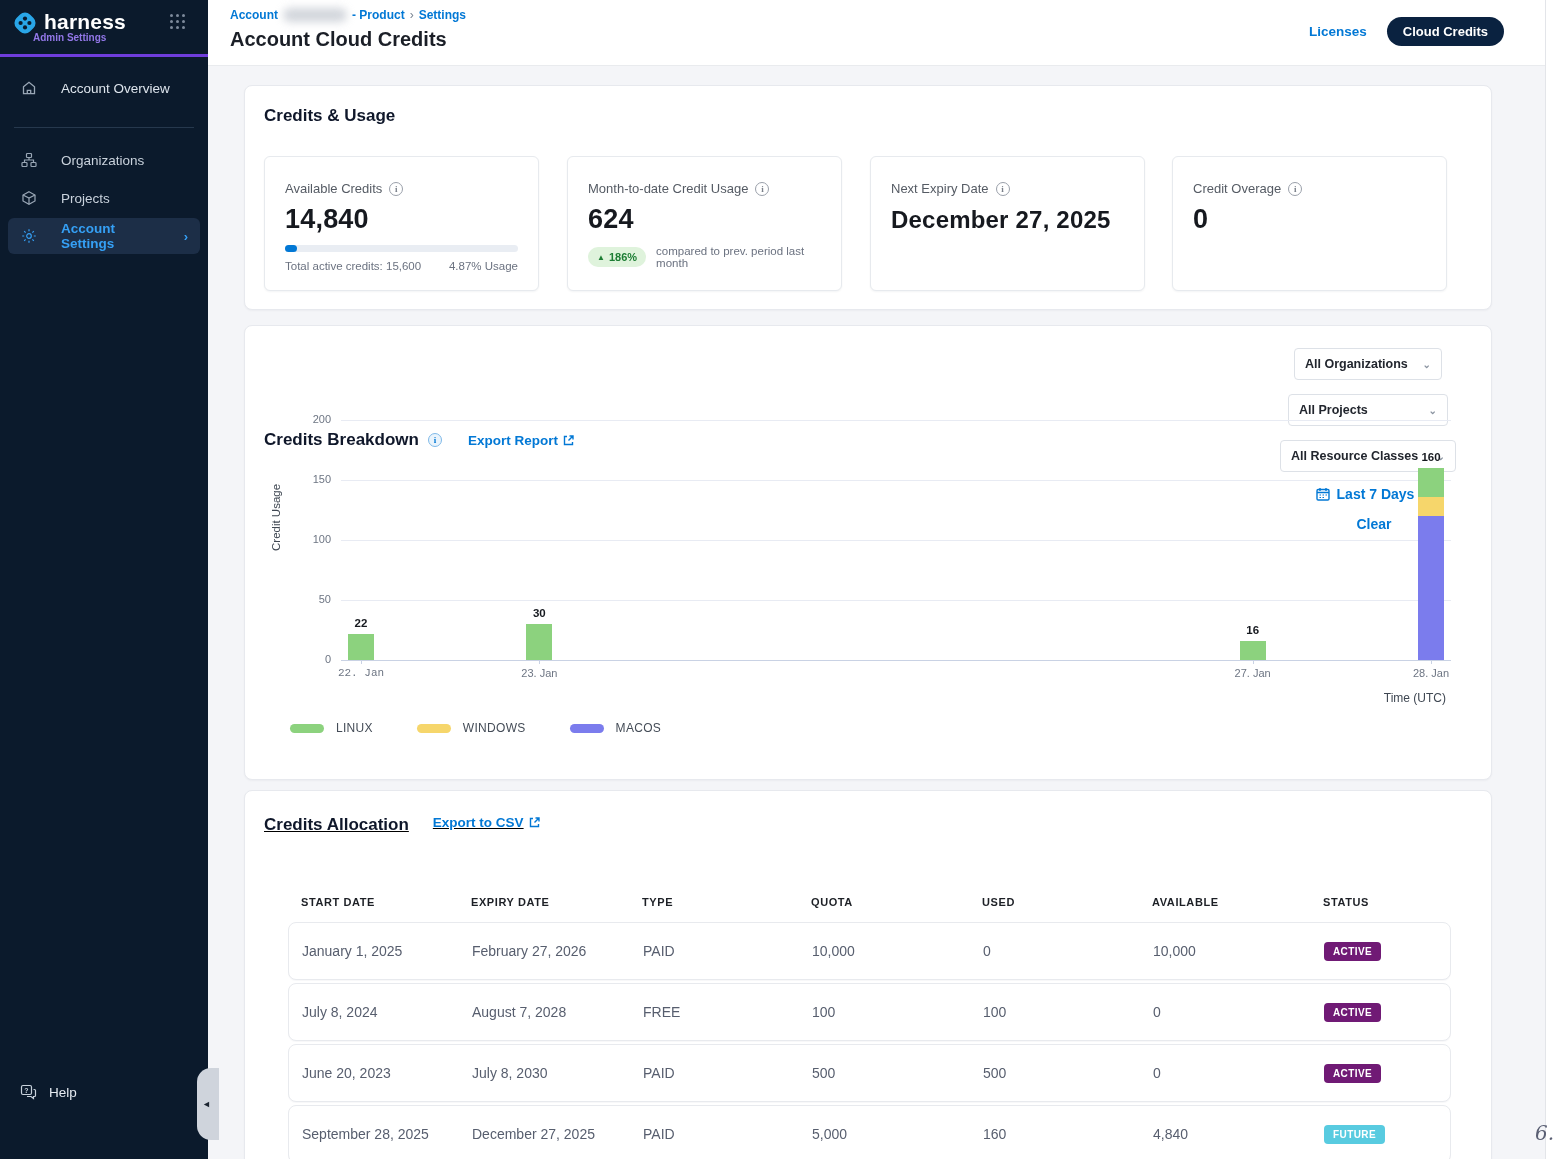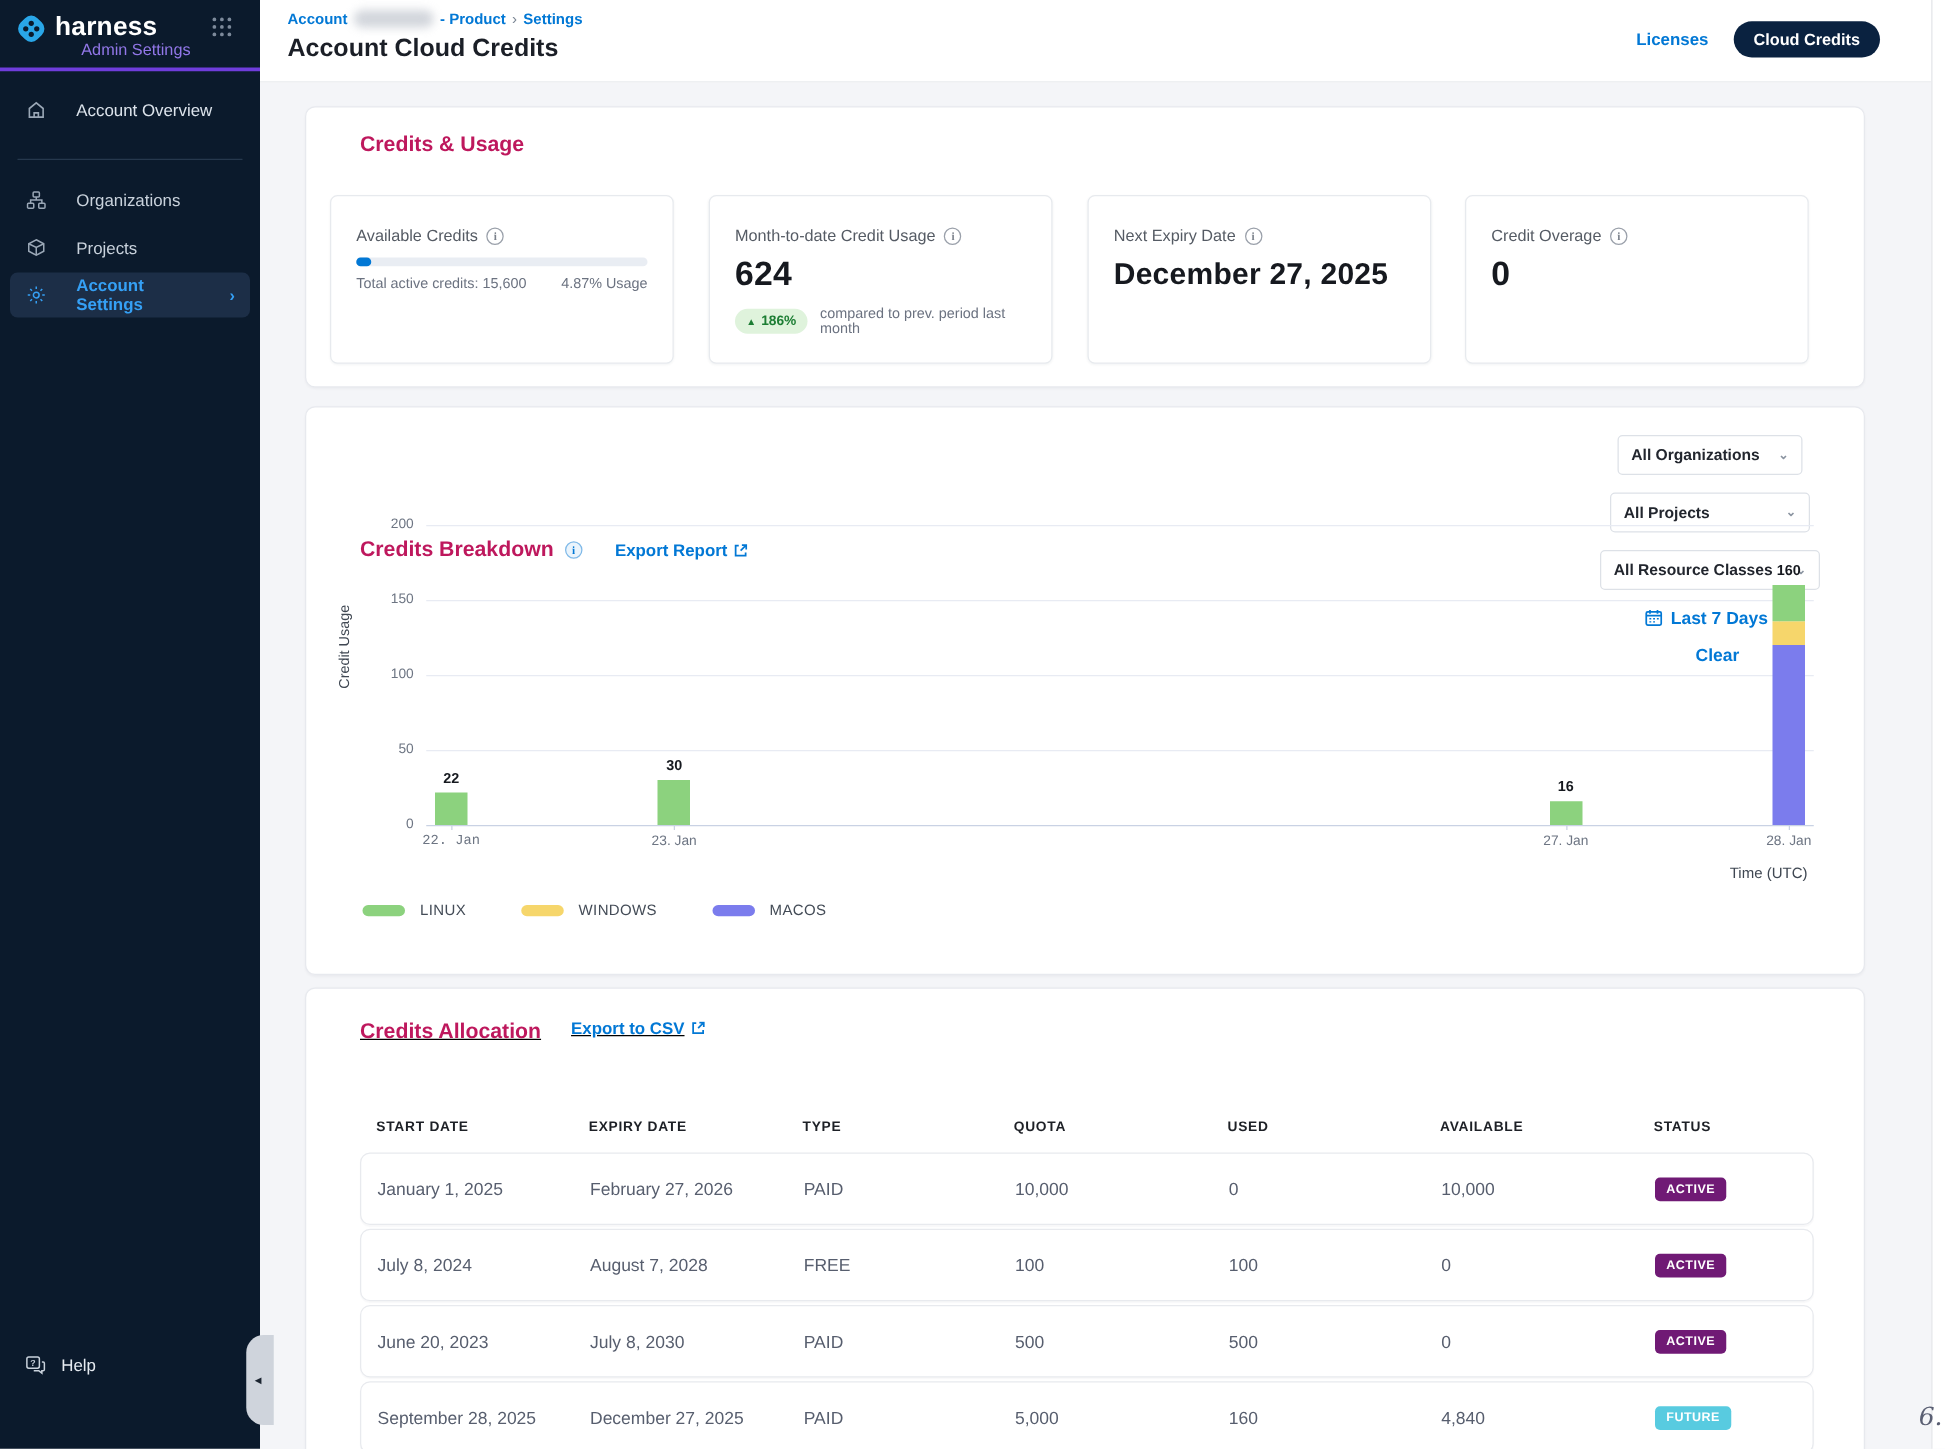--- a/index.html
+++ b/index.html
@@ -5,21 +5,21 @@
   * { margin:0; padding:0; box-sizing:border-box; }
   html,body { width:1556px; height:1159px; overflow:hidden; font-family:"Liberation Sans", sans-serif; background:#f4f5f8; }
 
   
   .sidebar { position:absolute; left:0; top:0; width:208px; height:1159px; background:#0b1a2c; z-index:5; }
   .brand-row { position:absolute; left:12px; top:8px; width:184px; height:30px; }
   .brand-logo { position:absolute; left:0; top:2px; width:26px; height:26px; }
   .brand-name { position:absolute; left:32px; top:2px; font-size:21px; font-weight:bold; color:#ffffff; letter-spacing:.2px; }
   .grid-icon { position:absolute; right:8px; top:6px; width:18px; height:18px; display:grid; grid-template-columns:repeat(3,4px); grid-template-rows:repeat(3,4px); gap:2px; cursor:pointer; }
   .grid-icon i { width:3px; height:3px; border-radius:50%; background:#7d8a9b; }
-  .brand-sub { position:absolute; left:33px; top:32px; font-size:13px; font-weight:normal; color:#9277e8;margin-left:32px; }
+  .brand-sub { position:absolute; left:33px; top:32px; font-size:10px; font-weight:bold; color:#9277e8; }
   .brand-divider { position:absolute; left:0; top:54px; width:208px; height:3px; background:#6f3ddb; }
 
   .nav-item { position:absolute; left:8px; width:192px; height:36px; display:flex; align-items:center; gap:24px; padding:0 12px; border-radius:6px; cursor:pointer; color:#c9d2dc; font-size:13.5px; }
   .nav-item .nicon { width:17px; height:17px; display:flex; align-items:center; justify-content:center; color:#9aa7b6; flex:0 0 17px; }
   .nav-item.first { top:70px; color:#dde4ec; }
   .nav-divider { position:absolute; left:14px; top:127px; width:180px; height:1px; background:#26384d; }
   .nav-item.orgs { top:142px; }
   .nav-item.projects { top:180px; }
   .nav-item.active { top:218px; background:#1c2e47; color:#35a0f5; font-weight:bold; }
   .nav-item.active .nicon { color:#35a0f5; }
@@ -41,21 +41,21 @@
   .page-title { position:absolute; left:22px; top:28px; font-size:20px; font-weight:bold; color:#1b1f27; }
   .topbar-right { position:absolute; right:52px; top:17px; display:flex; align-items:center; gap:20px; }
   .licenses-link { color:#0278d5; font-size:13.5px; font-weight:bold; cursor:pointer; }
   .cc-pill { background:#0a2240; color:#ffffff; font-size:13px; font-weight:bold; padding:7px 16px; border-radius:15px; cursor:pointer; }
 
   .scroll-strip { position:absolute; right:0; top:0; width:11px; height:1159px; background:#ffffff; border-left:1px solid #e3e5e9; z-index:3; }
   .page-marker { position:absolute; right:2px; bottom:14px; z-index:4; font-family:"DejaVu Serif", serif; font-style:italic; color:#5a5f73; font-size:20px; }
 
   .content { position:absolute; left:0; top:66px; width:1348px; height:1093px; }
   .card { position:absolute; background:#ffffff; border:1px solid #e7e9ee; border-radius:8px; box-shadow:0 1px 2px rgba(20,30,50,.04); }
-  .section-title { font-size:17px; font-weight:bold; color:#be185d;margin-left:24px; }
+  .section-title { font-size:17px; font-weight:bold; color:#0f172a; }
 
   
   .usage-card { left:36px; top:19px; width:1248px; height:225px; }
   .usage-card .section-title { position:absolute; left:19px; top:20px; }
   .stat { position:absolute; top:70px; height:135px; width:275px; border:1px solid #e7eaee; border-radius:6px; background:#fff; box-shadow:0 1px 2px rgba(20,30,50,.05); padding:24px 20px 0 20px; }
   .stat.c1{ left:19px; } .stat.c2{ left:322px; } .stat.c3{ left:625px; } .stat.c4{ left:927px; }
   .stat-label { font-size:13px; color:#555b64; display:flex; align-items:center; gap:7px; }
   .info-i { width:14px; height:14px; border:1px solid #9aa0aa; border-radius:50%; color:#7a808a; font-size:9px; font-weight:bold; display:inline-flex; align-items:center; justify-content:center; font-family:"Liberation Serif", serif; }
   .stat-value { margin-top:8px; font-size:27px; font-weight:bold; color:#16191f; letter-spacing:.2px; }
   .stat-value.date { font-size:24px; line-height:1.3; }
@@ -223,20 +223,21 @@
   <div class="content">
 
     <div class="card usage-card">
       <div class="section-title">Credits &amp; Usage</div>
 
       <div class="stat c1">
         <div class="stat-label">
           <span>Available Credits</span>
           <span class="info-i">i</span>
         </div>
+        <div class="stat-value">14,840</div>
         <div class="prog-track">
           <div class="prog-fill" id="prog-fill" style="width: 4.87%;"></div>
         </div>
         <div class="stat-foot">
           <span>Total active credits: 15,600</span>
           <span>4.87% Usage</span>
         </div>
       </div>
 
       <div class="stat c2">

